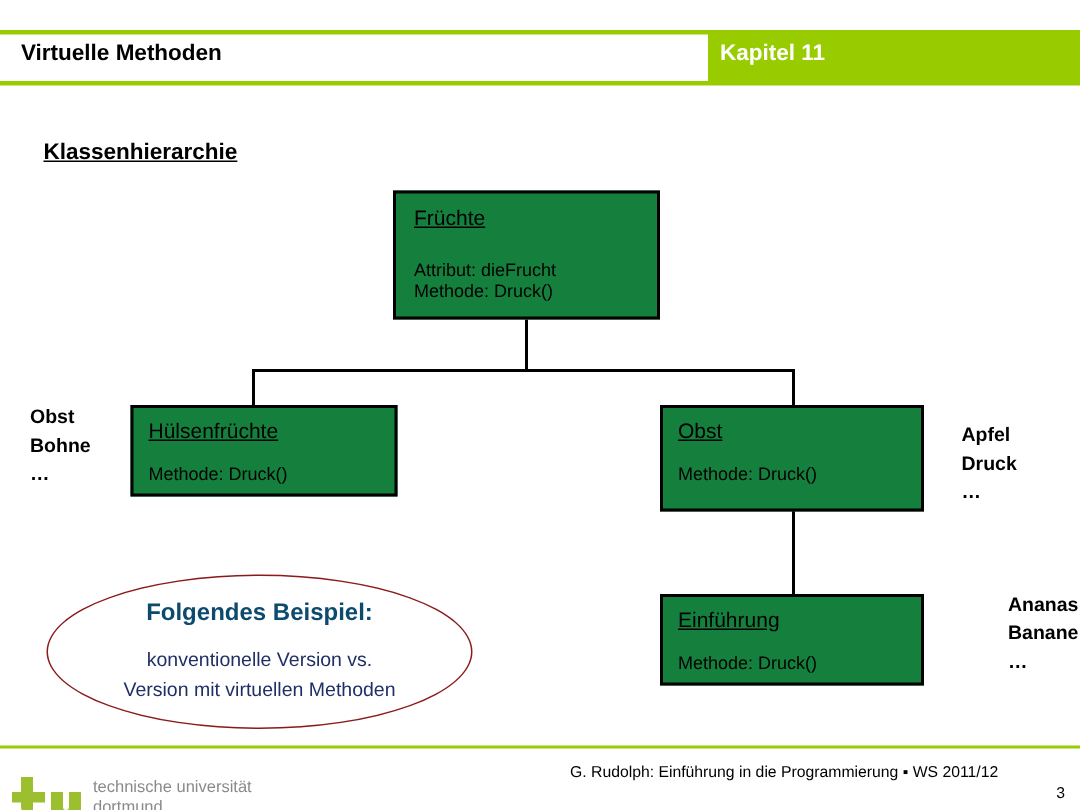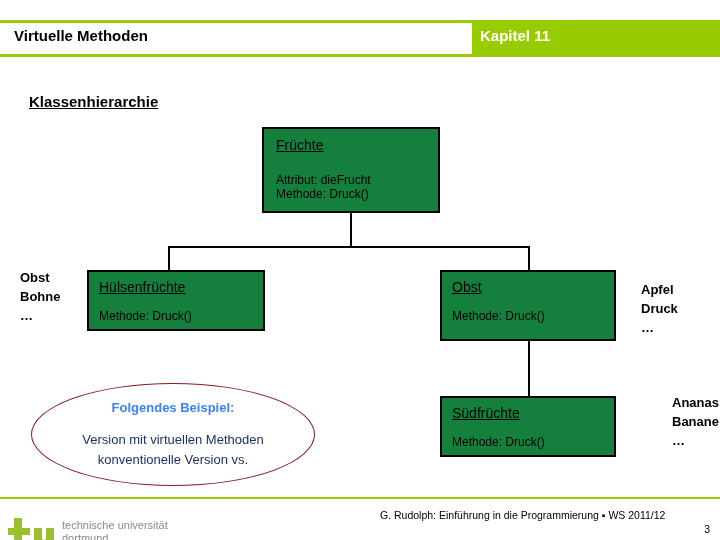--- a/index.html
+++ b/index.html
@@ -129,23 +129,23 @@
     border-radius: 50%;
     box-sizing: border-box;
     background: transparent;
   }
   #callout-head {
     position: absolute;
     left: 31px;
     top: 400px;
     width: 284px;
     text-align: center;
-    font-size: 13px;
-    font-weight: bold;
-    color: #3b82f6;
+    font-size: 16px;
+    font-weight: bold;
+    color: #0c4a6e;
     white-space: nowrap;
   }
   #callout-body {
     position: absolute;
     left: 20px;
     top: 430px;
     width: 306px;
     text-align: center;
     font-size: 13px;
     color: #1f2f66;
@@ -230,21 +230,21 @@
   <div class="uml-name" style="left:10px; top:7px;">Hülsenfrüchte</div>
   <div class="uml-line" style="left:10px; top:37px;">Methode: Druck()</div>
 </div>
 
 <div class="uml-box" id="box-obst">
   <div class="uml-name" style="left:10px; top:7px;">Obst</div>
   <div class="uml-line" style="left:10px; top:37px;">Methode: Druck()</div>
 </div>
 
 <div class="uml-box" id="box-suedfrue">
-  <div class="uml-name" style="left:10px; top:7px;">Südfrüchte</div>
+  <div class="uml-name" style="left:10px; top:7px;">Einführung</div>
   <div class="uml-line" style="left:10px; top:37px;">Methode: Druck()</div>
 </div>
 
 <div class="leaf-list" id="leaf-erbse">
     <div>Obst</div>
     <div>Bohne</div>
     <div>…</div>
   </div>
 <div class="leaf-list" id="leaf-apfel">
     <div>Apfel</div>
@@ -253,22 +253,22 @@
   </div>
 <div class="leaf-list" id="leaf-ananas">
     <div>Ananas</div>
     <div>Banane</div>
     <div>…</div>
   </div>
 
 <div id="callout-ellipse"></div>
 <div id="callout-head">Folgendes Beispiel:</div>
 <div id="callout-body">
+  <div>konventionelle Version vs.</div>
   <div>Version mit virtuellen Methoden</div>
-  <div>konventionelle Version vs.</div>
 </div>
 
 <div id="footer-rule"></div>
 
 <div id="tu-logo">
   <svg id="tu-mark" viewBox="0 0 48 28">
 
     <path d="M6 0 H14 V10 H22 V17 H14 V22 Q14 27 20 27 H22 V28 H17 Q6 28 6 19 V17 H0 V10 H6 Z" fill="#9bbf2e"></path>
 
     <path d="M26 10 H34 V20 Q34 22 36 22 Q38 22 38 20 V10 H46 V28 H26 Z" fill="#9bbf2e"></path>

